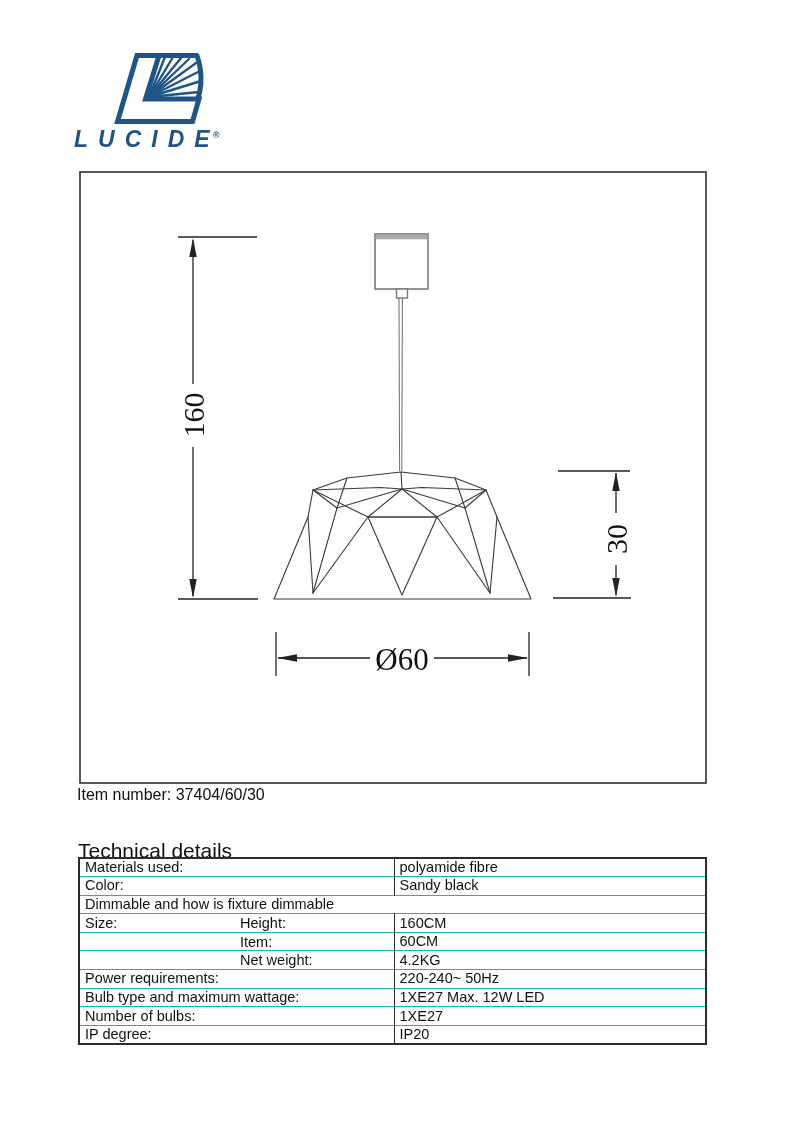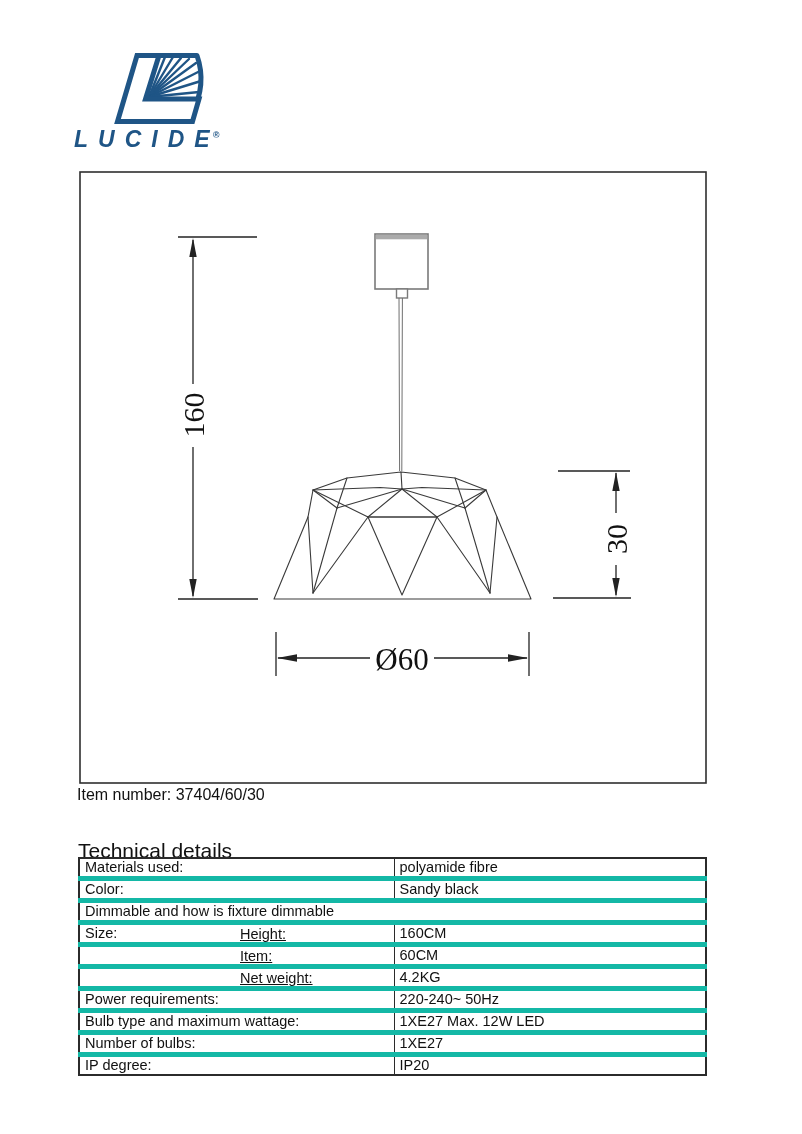--- a/index.html
+++ b/index.html
@@ -31,25 +31,25 @@
   .tech-table-wrap { position:absolute; left:78px; top:857px; width:629px; }
   table.tech {
     width:629px; border-collapse:collapse; table-layout:fixed;
     font-size:14.5px;
     border:2px solid #2b2b2b;
   }
   table.tech td {
     height:18.6px; line-height:17px; padding:0 5px;
     vertical-align:middle; white-space:nowrap; overflow:hidden;
   }
-  table.tech tr + tr td { border-top:5px solid #14b8a6; }
+  table.tech tr + tr td { border-top:1px solid #14b8a6; }
   td.c-label { width:315px; position:relative; }
   td.c-label.divided { border-right:1.5px solid #2b2b2b;margin-top:32px; }
   td.c-value { }
-  .sublab { position:absolute; left:160px; top:0; line-height:18.6px;text-decoration:underline; }
+  .sublab { position:absolute; left:160px; top:0; line-height:18.6px; }
 </style>
 </head>
 <body>
 
 <div class="page">
 
   <svg class="logo-mark" viewBox="0 0 150 80" xmlns="http://www.w3.org/2000/svg">
 
     <g stroke="#1f5586" stroke-width="2.4" stroke-linecap="round">
       <line x1="79" y1="49" x2="95" y2="9"></line>

